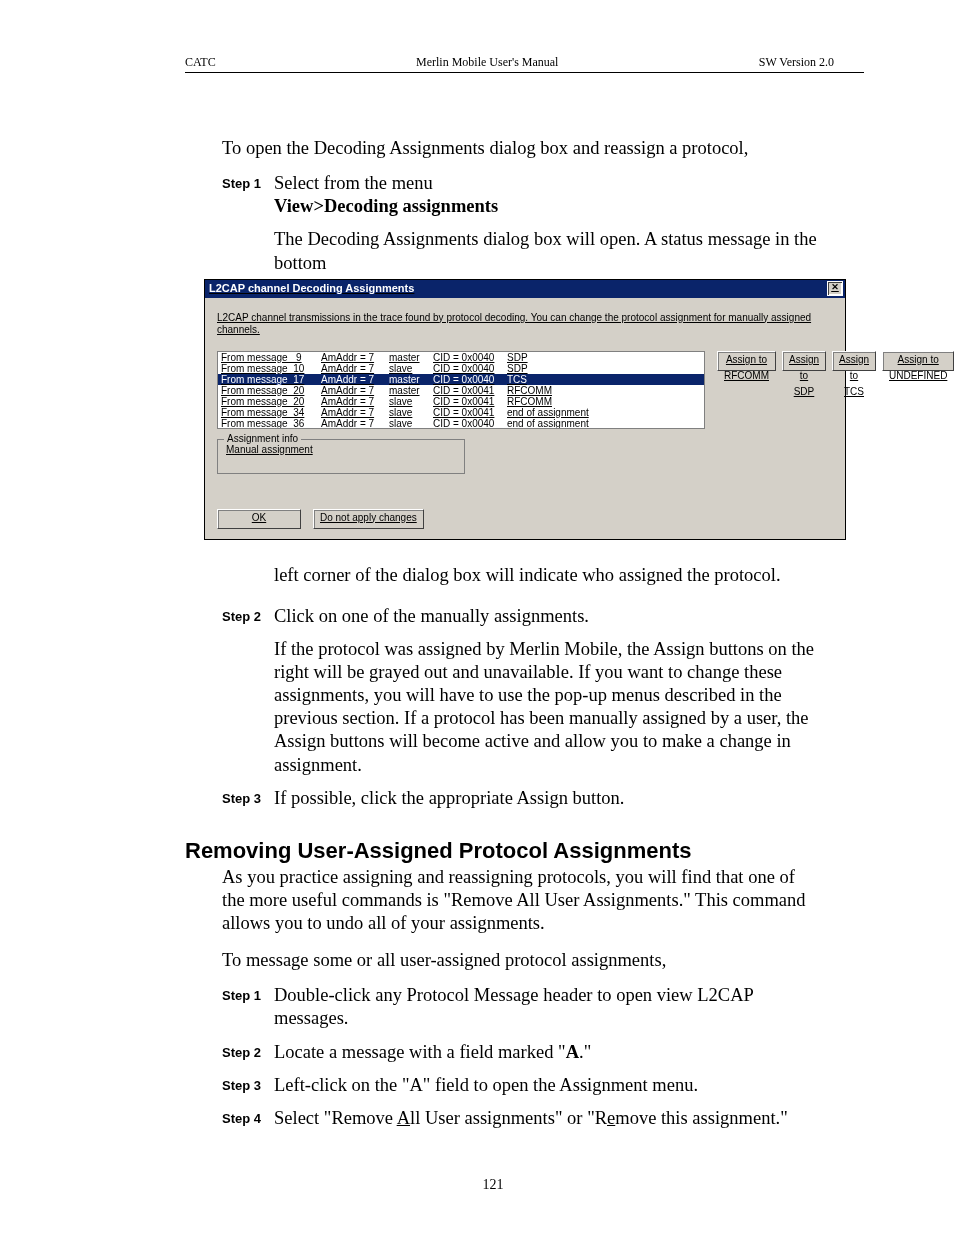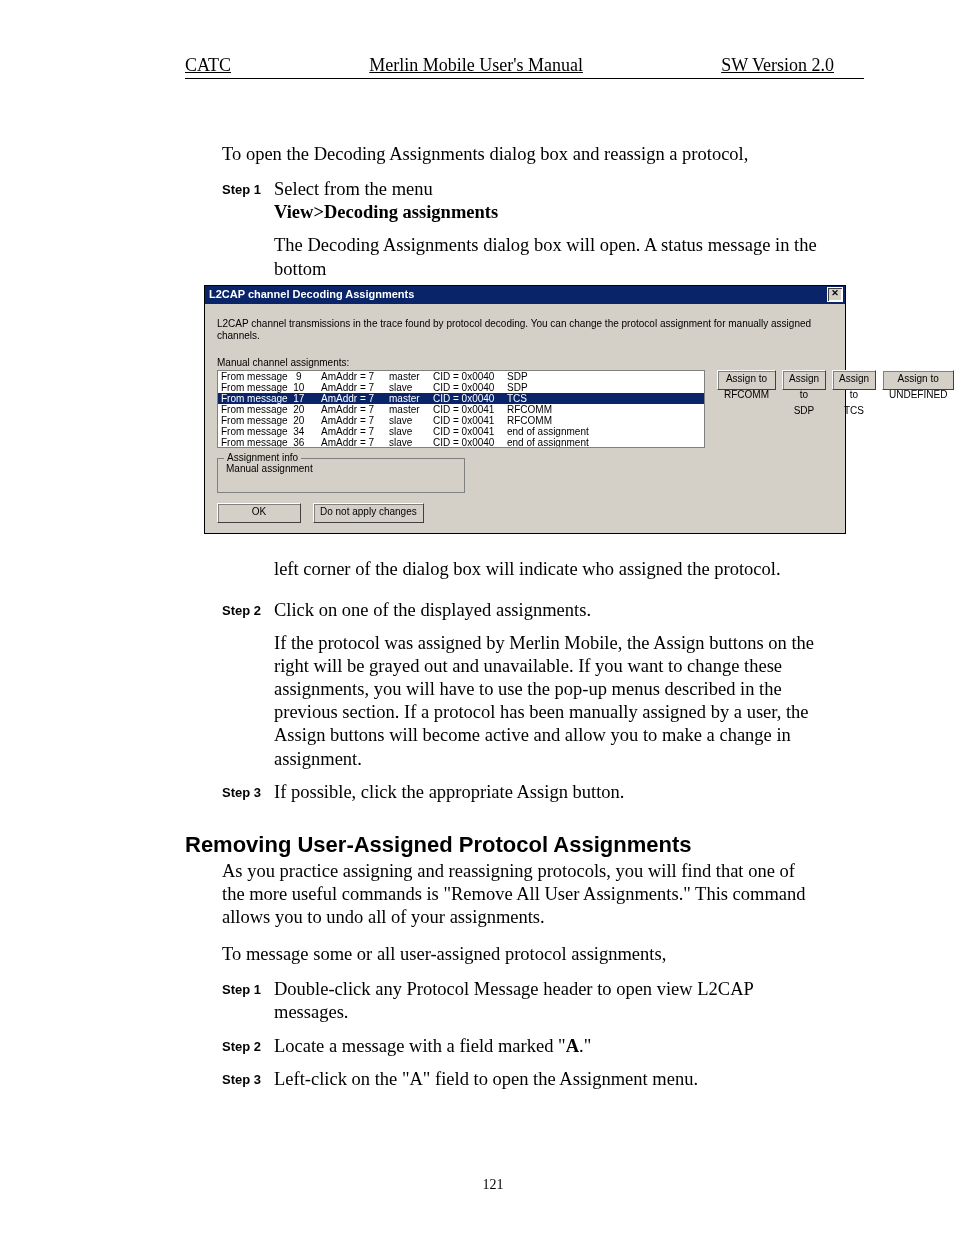--- a/index.html
+++ b/index.html
@@ -12,24 +12,23 @@
   .page {
     width: 954px;
     height: 1235px;
     position: relative;
     box-sizing: border-box;
     padding: 55px 135px 40px 155px;
   }
   .header-row {
     display: flex;
     justify-content: space-between;
-    font-size: 18px;
+    font-size: 12px;
     margin-left: 30px;
     margin-right: -15px;
-    text-decoration: underline;
   }
   .header-rule {
     border: none;
     border-top: 1px solid #000;
     margin: 2px 0 0 30px;
     width: calc(100% + 15px);
     margin-right: -15px;
   }
   .body-text {
     font-size: 18.5px;
@@ -83,20 +82,21 @@
   .dialog {
     width: 640px;
     margin-top: 4px;
     margin-left: 49px;
     font-family: Tahoma, Arial, sans-serif;
     font-size: 10px;
     border: 1px solid #000;
     background: #d4d0c8;
     color: #000;
     position: relative;
+    text-decoration: underline;
   }
   .dialog-titlebar {
     background: #0a246a;
     color: #fff;
     font-weight: bold;
     font-size: 11px;
     padding: 1px 2px 2px 4px;
     display: flex;
     justify-content: space-between;
     align-items: center;
@@ -186,20 +186,21 @@
     padding: 0 3px;
   }
   .fieldset-text { font-size: 10px; }
   .dialog-bottom-buttons {
     display: flex;
     gap: 12px;
     margin-top: 10px;
   }
   .dialog-bottom-buttons .win-btn {
     min-width: 70px;
+    margin-top: 25px;
   }
 </style>
 </head>
 <body>
 
 <div class="page">
 
   <div class="header-row">
     <span>CATC</span>
     <span>Merlin Mobile User's Manual</span>
@@ -218,21 +219,20 @@
   </div>
   <div class="body-text after-step">The Decoding Assignments dialog box will open.  A status message in the bottom</div>
 
   <div class="dialog">
     <div class="dialog-titlebar">
       <span>L2CAP channel Decoding Assignments</span>
       <span class="dialog-close">✕</span>
     </div>
     <div class="dialog-body">
       <div class="dialog-intro">L2CAP channel transmissions in the trace found by protocol decoding. You can change the protocol assignment for manually assigned channels.</div>
-      <div class="dialog-label">Manual channel assignments:</div>
       <div class="assign-area">
         <div class="assign-list" id="assign-list">
             <div class="assign-row"><span class="col-msg">From message   9</span><span class="col-am">AmAddr = 7</span><span class="col-role">master</span><span class="col-cid">CID = 0x0040</span><span class="col-proto">SDP</span></div>
             <div class="assign-row"><span class="col-msg">From message  10</span><span class="col-am">AmAddr = 7</span><span class="col-role">slave</span><span class="col-cid">CID = 0x0040</span><span class="col-proto">SDP</span></div>
             <div class="assign-row selected"><span class="col-msg">From message  17</span><span class="col-am">AmAddr = 7</span><span class="col-role">master</span><span class="col-cid">CID = 0x0040</span><span class="col-proto">TCS</span></div>
             <div class="assign-row"><span class="col-msg">From message  20</span><span class="col-am">AmAddr = 7</span><span class="col-role">master</span><span class="col-cid">CID = 0x0041</span><span class="col-proto">RFCOMM</span></div>
             <div class="assign-row"><span class="col-msg">From message  20</span><span class="col-am">AmAddr = 7</span><span class="col-role">slave</span><span class="col-cid">CID = 0x0041</span><span class="col-proto">RFCOMM</span></div>
             <div class="assign-row"><span class="col-msg">From message  34</span><span class="col-am">AmAddr = 7</span><span class="col-role">slave</span><span class="col-cid">CID = 0x0041</span><span class="col-proto">end of assignment</span></div>
             <div class="assign-row"><span class="col-msg">From message  36</span><span class="col-am">AmAddr = 7</span><span class="col-role">slave</span><span class="col-cid">CID = 0x0040</span><span class="col-proto">end of assignment</span></div>
           </div>
@@ -251,21 +251,21 @@
         <div class="win-btn">OK</div>
         <div class="win-btn">Do not apply changes</div>
       </div>
     </div>
   </div>
 
   <div class="body-text after-step" style="margin-top:24px;">left corner of the dialog box will indicate who assigned the protocol.</div>
 
   <div class="step-row" style="margin-top:18px;">
     <div class="step-label">Step 2</div>
-    <div class="step-content body-text">Click on one of the displayed assignments.</div>
+    <div class="step-content body-text">Click on one of the manually assignments.</div>
   </div>
   <div class="body-text after-step">If the protocol was assigned by Merlin Mobile, the Assign buttons on the right will be grayed out and unavailable.  If you want to change these assignments, you will have to use the pop-up menus described in the previous section.  If a protocol has been manually assigned by a user, the Assign buttons will become active and allow you to make a change in assignment.</div>
 
   <div class="step-row" style="margin-top:10px;">
     <div class="step-label">Step 3</div>
     <div class="step-content body-text">If possible, click the appropriate Assign button.</div>
   </div>
 
   <div class="heading">Removing User-Assigned Protocol Assignments</div>
   <div class="body-text" style="margin-left:67px; margin-top:2px;">As you practice assigning and reassigning protocols, you will find that one of the more useful commands is "Remove All User Assignments."  This command allows you to undo all of your assignments.</div>
@@ -281,15 +281,21 @@
     <div class="step-content body-text">
       <span>Locate a message with a field marked "</span><b>A</b><span>."</span>
     </div>
   </div>
 
   <div class="step-row" style="margin-top:10px;">
     <div class="step-label">Step 3</div>
     <div class="step-content body-text">Left-click on the "A" field to open the Assignment menu.</div>
   </div>
 
+  <div class="step-row" style="margin-top:10px;">
+    <div class="step-label">Step 4</div>
+    <div class="step-content body-text">
+      <span>Select "Remove </span><span class="u">A</span><span>ll User assignments" or "R</span><span class="u">e</span><span>move this assignment."</span>
+    </div>
+  </div>
 
   <div class="page-number">121</div>
 </div>
 
 </body></html>

